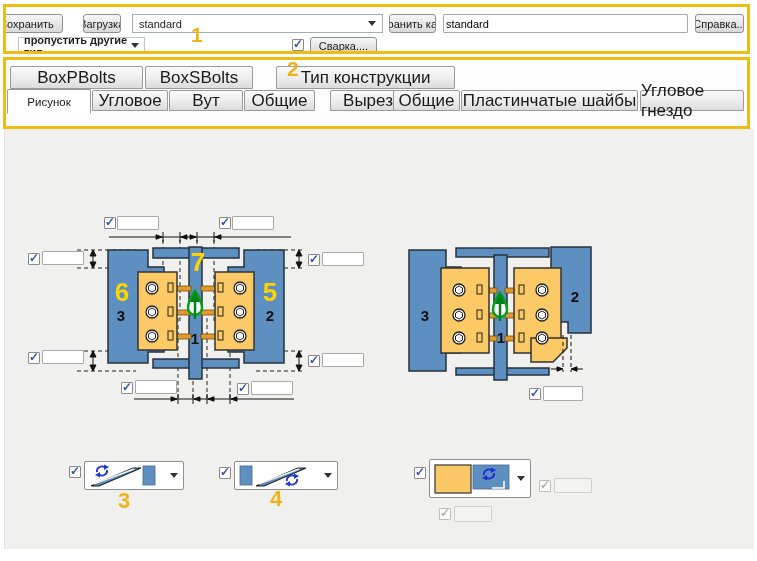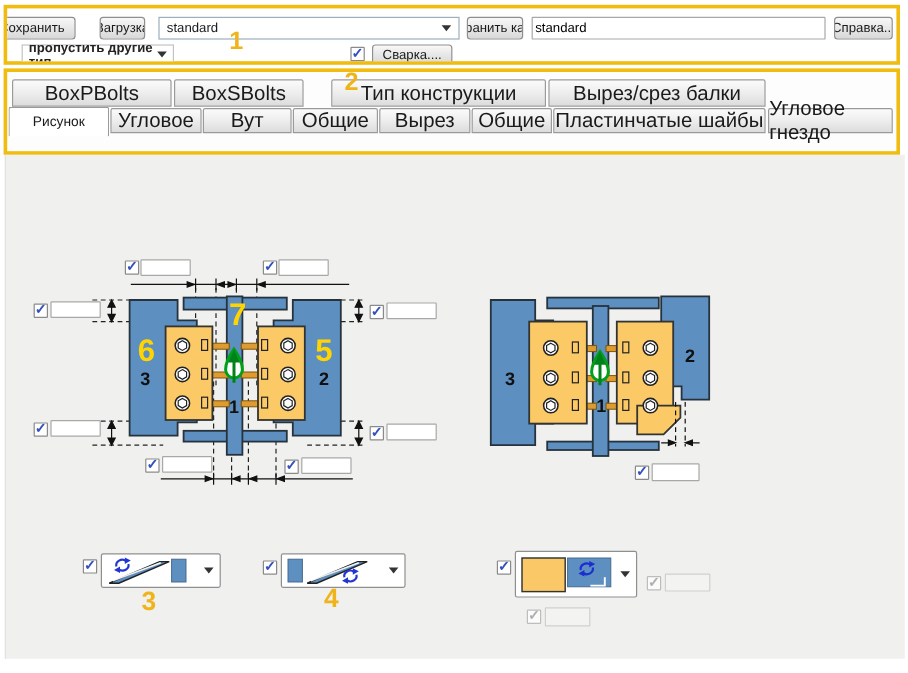--- a/index.html
+++ b/index.html
@@ -89,27 +89,26 @@
       <span>Сварка....</span>
       </div>
   </div>
 
   <div class="ybox box2">
     <div class="anno" style="left:281px;top:-2px;">2</div>
 
     <div class="tab" style="left:4px;top:6px;width:133px;height:23px;">BoxPBolts</div>
     <div class="tab" style="left:139px;top:6px;width:108px;height:23px;">BoxSBolts</div>
     <div class="tab" style="left:270px;top:6px;width:179px;height:23px;">Тип конструкции</div>
-    <div class="tab" style="left:451px;top:6px;width:181px;height:23px;">Вырез/срез балки</div>
 
     <div class="tab active" style="left:1px;top:29px;width:84px;height:25px;">Рисунок</div>
     <div class="tab" style="left:86px;top:30px;width:76px;height:21px;">Угловое</div>
     <div class="tab" style="left:163px;top:30px;width:74px;height:21px;">Вут</div>
     <div class="tab" style="left:238px;top:30px;width:71px;height:21px;">Общие</div>
-    <div class="tab" style="left:310px;top:30px;width:76px;height:21px;">Вырез</div>
+    <div class="tab" style="left:324px;top:30px;width:76px;height:21px;">Вырез</div>
     <div class="tab" style="left:387px;top:30px;width:67px;height:21px;">Общие</div>
     <div class="tab" style="left:634px;top:30px;width:104px;height:21px;">Угловое гнездо</div>
     <div class="tab" style="left:455px;top:30px;width:177px;height:21px;">Пластинчатые шайбы</div>
   </div>
 
   <div class="content">
 
     <svg style="position:absolute;left:16px;top:69px;" width="340" height="210" viewBox="0 0 340 210">
       <g stroke="#222" stroke-width="1" stroke-dasharray="4 3" fill="none">
         <path d="M142,42 V125 M159,42 V125 M176,42 V125 M193,42 V125"></path>

